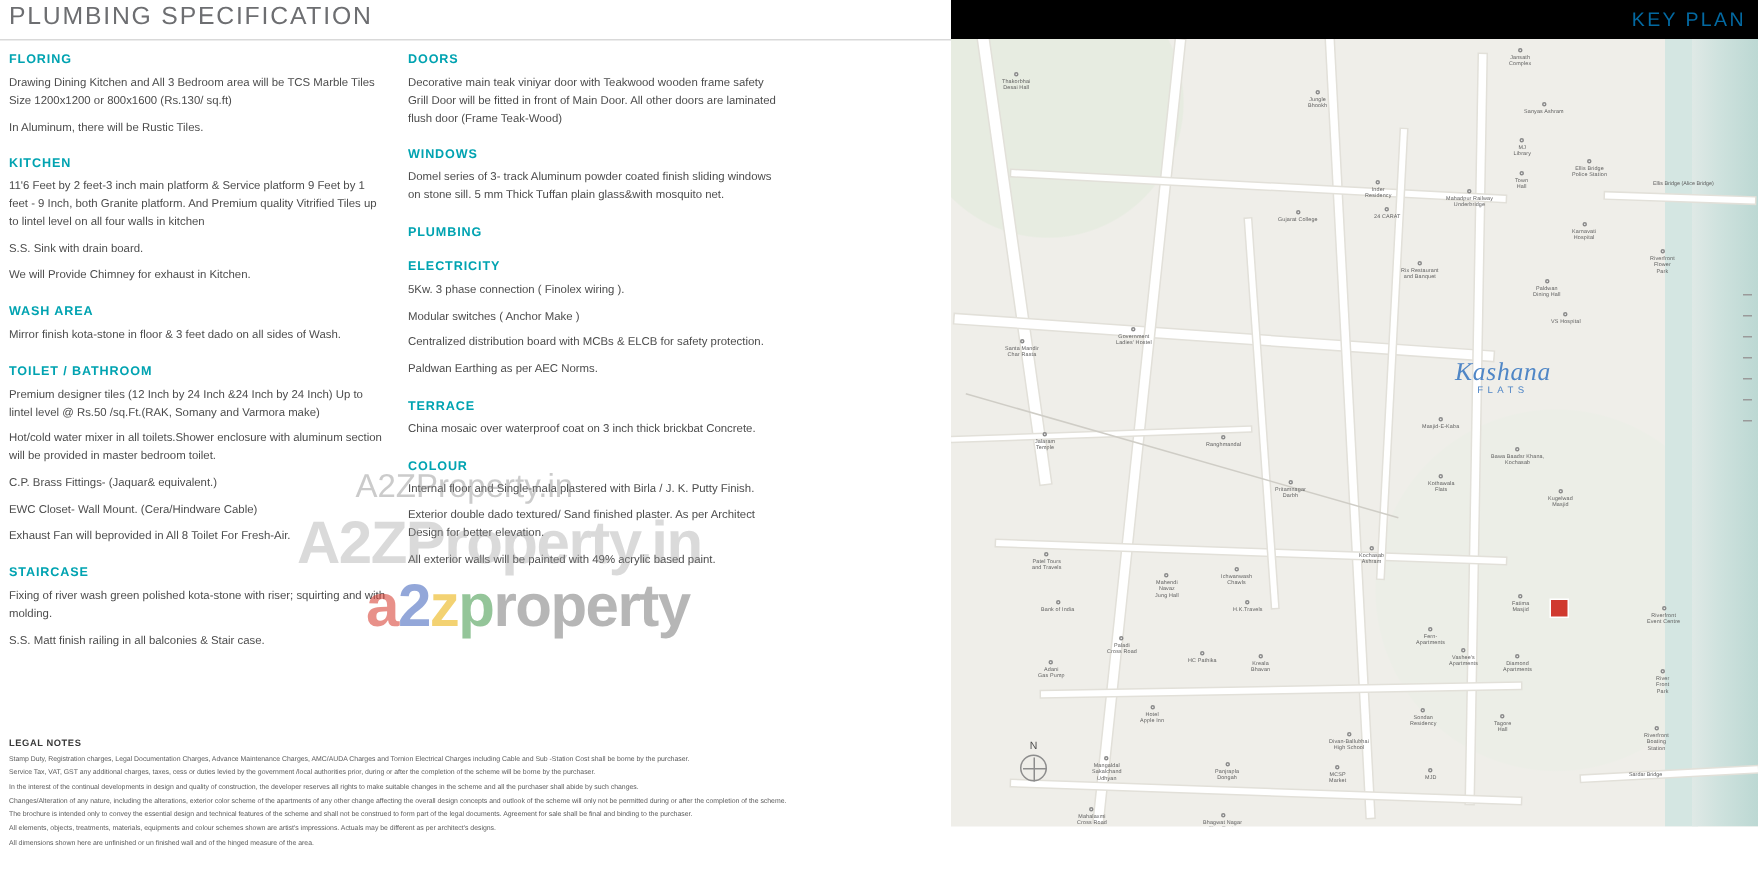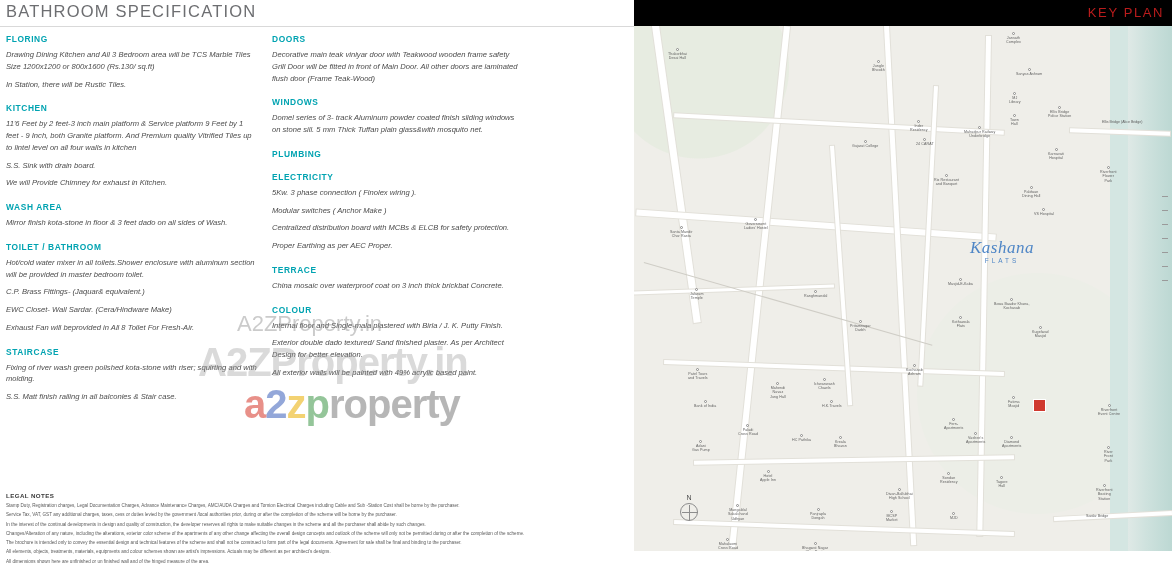--- a/index.html
+++ b/index.html
@@ -21,21 +21,21 @@
     position:absolute; left:6px; top:2px;
     font-size:16.5px; letter-spacing:1.2px; color:#6d6e71;
     font-weight:400;
   }
   .topbar .kp-strip {
     position:absolute; right:0; top:0; width:538px; height:26px;
     background:#000000;
   }
   .topbar .kp-title {
     position:absolute; right:8px; top:5px;
-    color:#b91c1c; font-size:13px; letter-spacing:1.6px;
+    color:#0369a1; font-size:13px; letter-spacing:1.6px;
   }
   .rule {
     position:absolute; left:0; top:26px; width:634px; height:1px;
     background:#d9d9d9;
   }
 
   
   .spec {
     position:absolute; left:0; top:34px; width:634px; height:500px;
     padding:0 6px;
@@ -48,21 +48,20 @@
   .sec h3 {
     margin:0 0 5px 0;
     font-size:8.4px; letter-spacing:.6px; font-weight:700;
     color:#00a3b1;
     text-transform:uppercase;
   }
   .sec p {
     margin:0 0 6px 0;
     font-size:7.6px; line-height:1.55;
     color:#4c4c4c;
-    font-style:italic;
   }
   .sec p:last-child { margin-bottom:0; }
 
   
   .legal {
     position:absolute; left:6px; top:492px; width:620px;
   }
   .legal h4 {
     margin:0 0 4px 0; font-size:6.2px; letter-spacing:.4px;
     color:#3a3a3a; font-weight:700;
@@ -166,48 +165,49 @@
     position:absolute; right:4px; top:170px; width:6px; height:110px;
   }
   .scalebar div {
     width:6px; height:1px; background:#9a9a9a; margin-bottom:13px;
   }
 </style>
 </head>
 <body>
 
 <div class="topbar">
-  <div class="std-title">BATHROOM SPECIFICATION</div>
+  <div class="std-title">PLUMBING SPECIFICATION</div>
   <div class="kp-strip"></div>
   <div class="kp-title">KEY PLAN</div>
 </div>
 <div class="rule"></div>
 
 <div class="spec">
   <div class="col left">
     <div class="sec">
       <h3>FLORING</h3>
       <p>Drawing Dining Kitchen and All 3 Bedroom area will be TCS Marble Tiles Size 1200x1200 or 800x1600 (Rs.130/ sq.ft)</p>
-      <p>In Station, there will be Rustic Tiles.</p>
+      <p>In Aluminum, there will be Rustic Tiles.</p>
     </div>
     <div class="sec">
       <h3>KITCHEN</h3>
       <p>11'6 Feet by 2 feet-3 inch main platform &amp; Service platform 9 Feet by 1 feet - 9 Inch, both Granite platform. And Premium quality Vitrified Tiles up to lintel level on all four walls in kitchen</p>
       <p>S.S. Sink with drain board.</p>
       <p>We will Provide Chimney for exhaust in Kitchen.</p>
     </div>
     <div class="sec">
       <h3>WASH AREA</h3>
       <p>Mirror finish kota-stone in floor &amp; 3 feet dado on all sides of Wash.</p>
     </div>
     <div class="sec">
       <h3>TOILET / BATHROOM</h3>
+      <p>Premium designer tiles (12 Inch by 24 Inch &amp;24 Inch by 24 Inch) Up to lintel level @ Rs.50 /sq.Ft.(RAK, Somany and Varmora make)</p>
       <p>Hot/cold water mixer in all toilets.Shower enclosure with aluminum section will be provided in master bedroom toilet.</p>
       <p>C.P. Brass Fittings- (Jaquar&amp; equivalent.)</p>
-      <p>EWC Closet- Wall Sardar. (Cera/Hindware Make)</p>
+      <p>EWC Closet- Wall Mount. (Cera/Hindware Cable)</p>
       <p>Exhaust Fan will beprovided in All 8 Toilet For Fresh-Air.</p>
     </div>
     <div class="sec">
       <h3>STAIRCASE</h3>
       <p>Fixing of river wash green polished kota-stone with riser; squirting and with molding.</p>
       <p>S.S. Matt finish railing in all balconies &amp; Stair case.</p>
     </div>
   </div>
 
   <div class="col right">
@@ -220,21 +220,21 @@
       <p>Domel series of 3- track Aluminum powder coated finish  sliding windows on stone sill. 5 mm Thick Tuffan plain glass&amp;with mosquito net.</p>
     </div>
     <div class="sec">
       <h3>PLUMBING</h3>
     </div>
     <div class="sec">
       <h3>ELECTRICITY</h3>
       <p>5Kw. 3 phase connection ( Finolex wiring ).</p>
       <p>Modular switches ( Anchor Make )</p>
       <p>Centralized distribution board with MCBs &amp; ELCB for safety protection.</p>
-      <p>Proper Earthing as per AEC Proper.</p>
+      <p>Paldwan Earthing as per AEC Norms.</p>
     </div>
     <div class="sec">
       <h3>TERRACE</h3>
       <p>China mosaic over waterproof coat on 3 inch thick brickbat Concrete.</p>
     </div>
     <div class="sec">
       <h3>COLOUR</h3>
       <p>Internal floor and Single-mala plastered with Birla / J. K. Putty Finish.</p>
       <p>Exterior double dado textured/ Sand finished plaster. As per Architect Design for better elevation.</p>
       <p>All exterior walls will be painted with 49% acrylic based paint.</p>

